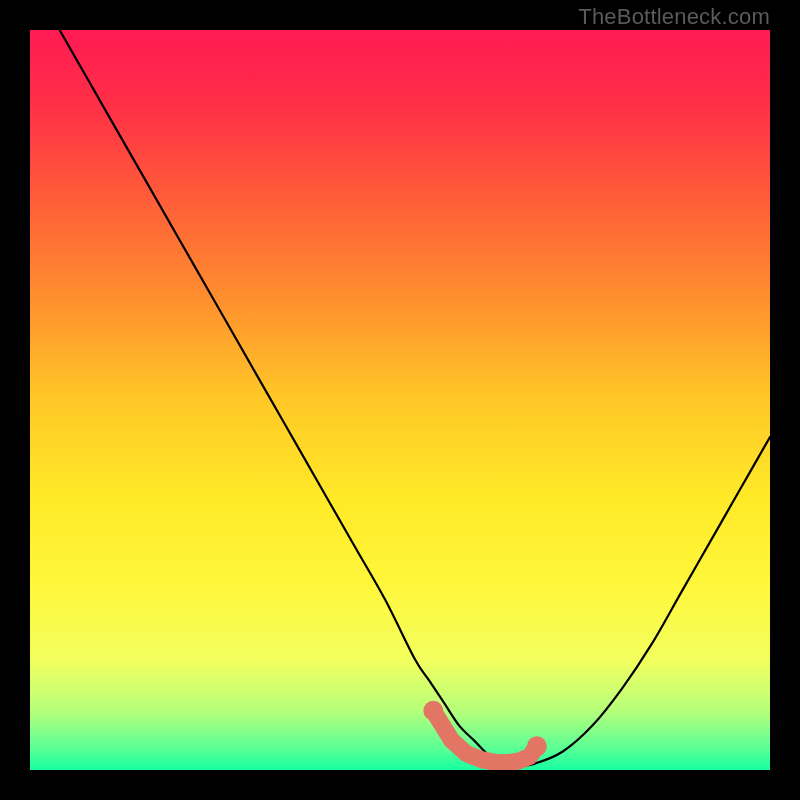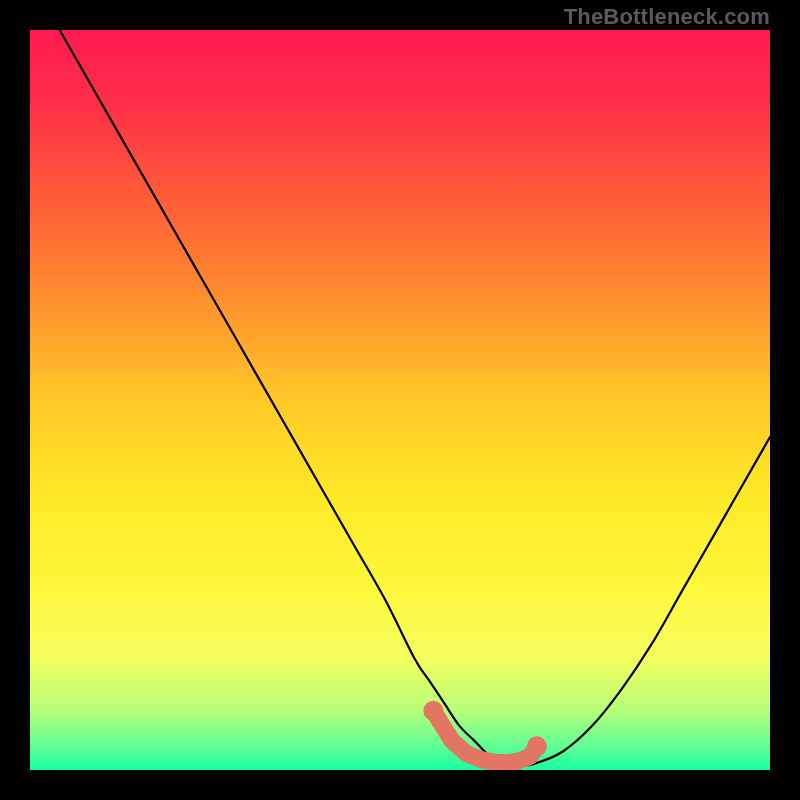--- a/index.html
+++ b/index.html
@@ -31,21 +31,21 @@
     width: 100%;
     height: 100%;
     z-index: 2;
   }
   .watermark {
     position: absolute;
     top: 4px;
     right: 30px;
     font-family: Arial, sans-serif;
     font-size: 22px;
-    font-weight: 700;
+    font-weight: 400;
     color: #5a5a5a;
     z-index: 5;
     letter-spacing: 0.2px;
   }
 </style>
 </head>
 <body>
 
 <div class="watermark">TheBottleneck.com</div>
 

